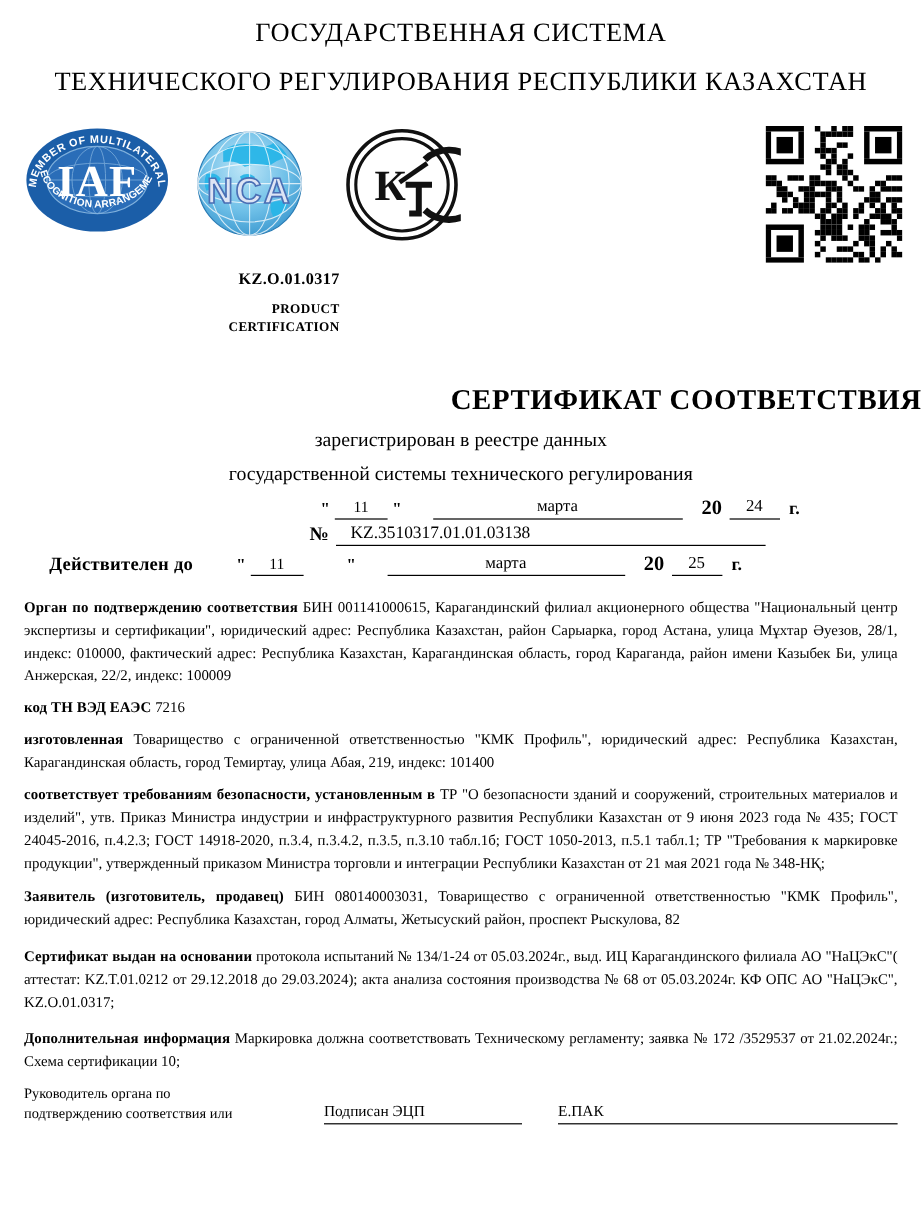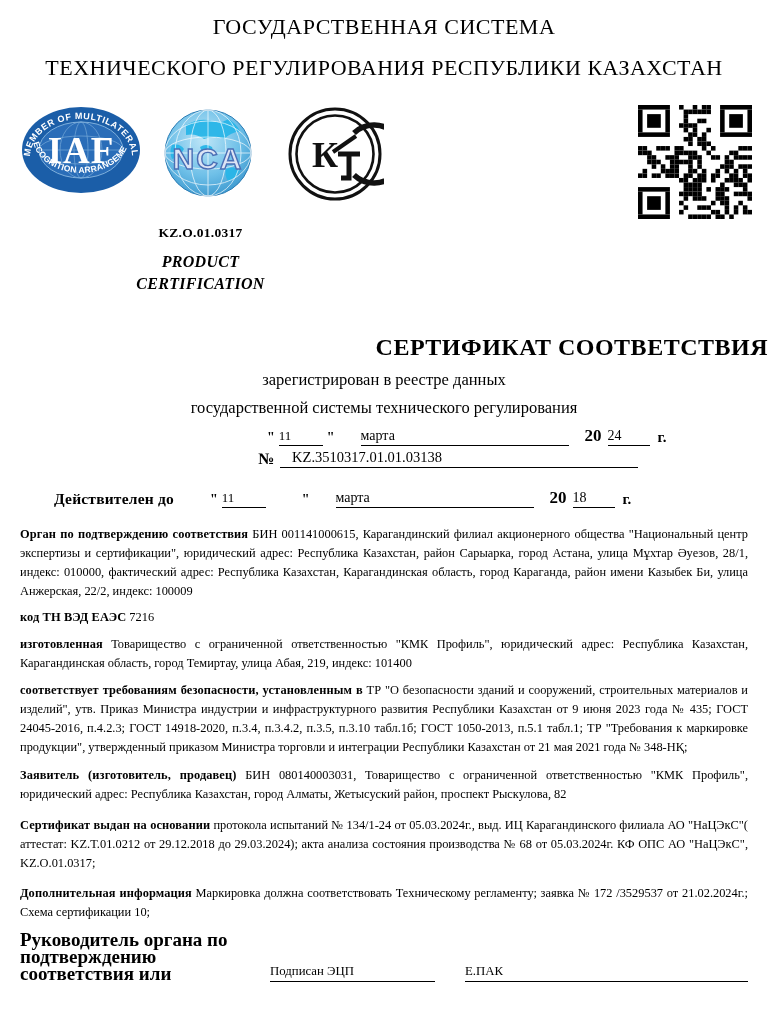--- a/index.html
+++ b/index.html
@@ -17,66 +17,66 @@
 
   
   .logo-row { margin-top:24px; padding:0 16px 0 20px; display:flex; align-items:flex-start; }
   .logo { flex:none; }
   .logo-nca { margin-left:14px; margin-top:2px; }
   .logo-kz { margin-left:26px; }
   .qr-wrap { margin-left:auto; margin-top:0; width:114px; height:114px; }
   .qr-wrap svg { width:114px; height:114px; display:block; }
   .qr-wrap rect { fill:#000; }
 
-  .accreditation { margin-left:118px; width:165px; text-align:center; margin-top:6px; }
+  .accreditation { margin-left:118px; width:165px; text-align:right; margin-top:6px; }
   .accreditation .code { font-size:13.5px; font-weight:bold; letter-spacing:.3px; }
-  .accreditation .pc { margin-top:10px; font-weight:bold; font-size:16px; line-height:1.35; letter-spacing:.3px;font-style:italic; }
+  .accreditation .pc { margin-top:10px; font-weight:bold; font-size:11px; line-height:1.35; letter-spacing:.3px; }
 
   
   .title { margin-top:40px; text-align:right; font-size:24px; font-weight:bold; letter-spacing:.5px; }
   .subtitle { text-align:center; font-size:16.5px; }
   .subtitle1 { margin-top:9px; }
   .subtitle2 { margin-top:8px; }
 
   
-  .u { display:inline-block; border-bottom:1.6px solid #000; vertical-align:bottom; padding-bottom:1px; }
+  .u { display:inline-block; border-bottom:1.6px solid #000; text-align:center; vertical-align:bottom; padding-bottom:1px; }
   .reg-row { display:flex; align-items:flex-end; font-size:14px; }
   .issue-row { margin-top:8px; padding-left:263px; }
   .q { font-weight:bold; font-size:14px; padding:0 4px; }
   .day-cell { width:44px; font-size:13px; }
   .month-cell { width:208px; margin-left:22px; font-size:14px; }
   .century { font-weight:bold; font-size:17px; margin-left:16px;font-family:Liberation Serif, serif; }
   .year-cell { width:42px; margin-left:6px; font-size:14px; }
   .g { font-weight:bold; font-size:15px; margin-left:8px; }
 
   .num-row { margin-top:3px; padding-left:258px; }
   .num-label { font-weight:bold; font-size:16px; }
   .num-cell { width:358px; margin-left:6px; text-align:left; padding-left:12px; font-size:14.5px; }
 
-  .valid-row { margin-top:20px; padding-left:54px; }
+  .valid-row { margin-top:5px; padding-left:41px; }
   .valid-label { font-weight:bold; font-size:15.5px; letter-spacing:.2px; }
   .valid-row .q { margin-left:32px; }
   .valid-row .month-cell { width:198px; }
 
   
   .sections { margin-top:17px; padding:0 20px; font-size:12.4px; line-height:19px; text-align:justify; }
   .sections p b { letter-spacing:.1px; }
   .sec-1 { margin-bottom:7px; }
   .sec-2 { margin-bottom:7px; }
   .sec-3 { margin-bottom:8px; }
   .sec-4 { margin-bottom:8px; }
   .sec-5 { margin-bottom:9px; }
   .sec-6 { margin-bottom:12px; }
   .sec-7 { margin-bottom:11px; }
   .sec-8 { margin-bottom:0; }
 
   
   .sign-block { padding:0 20px; margin-top:9px; }
   .sign-row { display:flex; align-items:flex-end; }
-  .sign-role { width:250px; font-weight:bold; font-size:19px; line-height:17px; }
+  .sign-role { width:250px; font-weight:normal; font-size:12px; line-height:17px; }
   .sig-cell { border-bottom:1.6px solid #000; padding-bottom:2px; font-size:12.8px; }
   .sig-method { width:165px; }
   .sig-name { flex:1; margin-left:30px; }
 
   svg text { user-select:none; }
 </style>
 </head>
 <body>
 
 <div class="page">
@@ -389,21 +389,21 @@
       <span class="u num-cell">KZ.3510317.01.01.03138</span>
   </div>
 
   <div class="reg-row valid-row">
     <span class="valid-label">Действителен до</span>
       <span class="q">"</span>
       <span class="u day-cell">11</span>
       <span class="q">"</span>
       <span class="u month-cell">марта</span>
       <span class="century">20</span>
-      <span class="u year-cell">18</span>
+      <span class="u year-cell">25</span>
       <span class="g">г.</span>
   </div>
 
   <div class="sections">
     <p class="sec-1"><b>Орган по подтверждению соответствия</b> <span>БИН 001141000615, Карагандинский филиал акционерного общества "Национальный центр экспертизы и сертификации", юридический адрес: Республика Казахстан, район Сарыарка, город Астана, улица Мұхтар Әуезов, 28/1, индекс: 010000, фактический адрес: Республика Казахстан, Карагандинская область, город Караганда, район имени Казыбек Би, улица Анжерская, 22/2, индекс: 100009</span></p>
     <p class="sec-3"><b>код ТН ВЭД ЕАЭС</b> <span>7216</span></p>
     <p class="sec-4"><b>изготовленная</b> <span>Товарищество с ограниченной ответственностью "КМК Профиль", юридический адрес: Республика Казахстан, Карагандинская область, город Темиртау, улица Абая, 219, индекс: 101400</span></p>
     <p class="sec-5"><b>соответствует требованиям безопасности, установленным в</b> <span>ТР "О безопасности зданий и сооружений, строительных материалов и изделий", утв. Приказ Министра индустрии и инфраструктурного развития Республики Казахстан от 9 июня 2023 года № 435; ГОСТ 24045-2016, п.4.2.3; ГОСТ 14918-2020, п.3.4, п.3.4.2, п.3.5, п.3.10 табл.1б; ГОСТ 1050-2013, п.5.1 табл.1; ТР "Требования к маркировке продукции", утвержденный приказом Министра торговли и интеграции Республики Казахстан от 21 мая 2021 года № 348-НҚ;</span></p>
     <p class="sec-6"><b>Заявитель (изготовитель, продавец)</b> <span>БИН 080140003031, Товарищество с ограниченной ответственностью "КМК Профиль", юридический адрес: Республика Казахстан, город Алматы, Жетысуский район, проспект Рыскулова, 82</span></p>
     <p class="sec-7"><b>Сертификат выдан на основании</b> <span>протокола испытаний № 134/1-24 от 05.03.2024г., выд. ИЦ Карагандинского филиала АО "НаЦЭкС"( аттестат: KZ.T.01.0212 от 29.12.2018 до 29.03.2024); акта анализа состояния производства № 68 от 05.03.2024г. КФ ОПС АО "НаЦЭкС", KZ.O.01.0317;</span></p>

